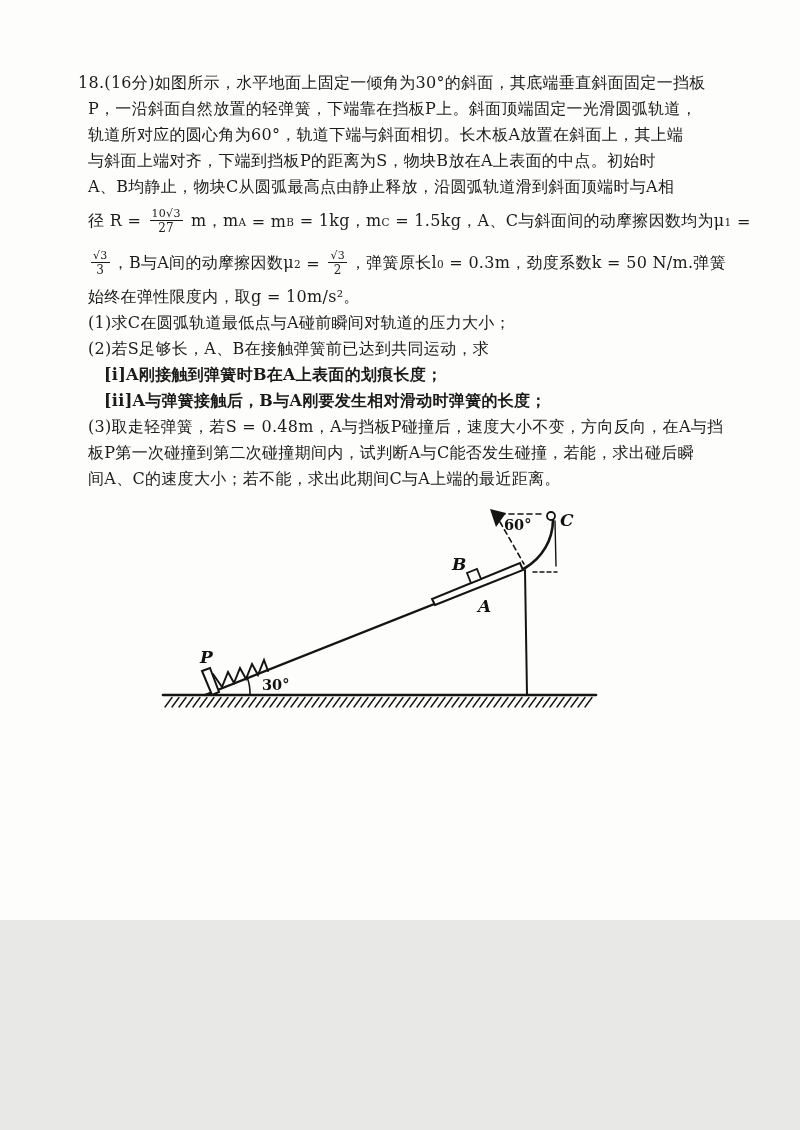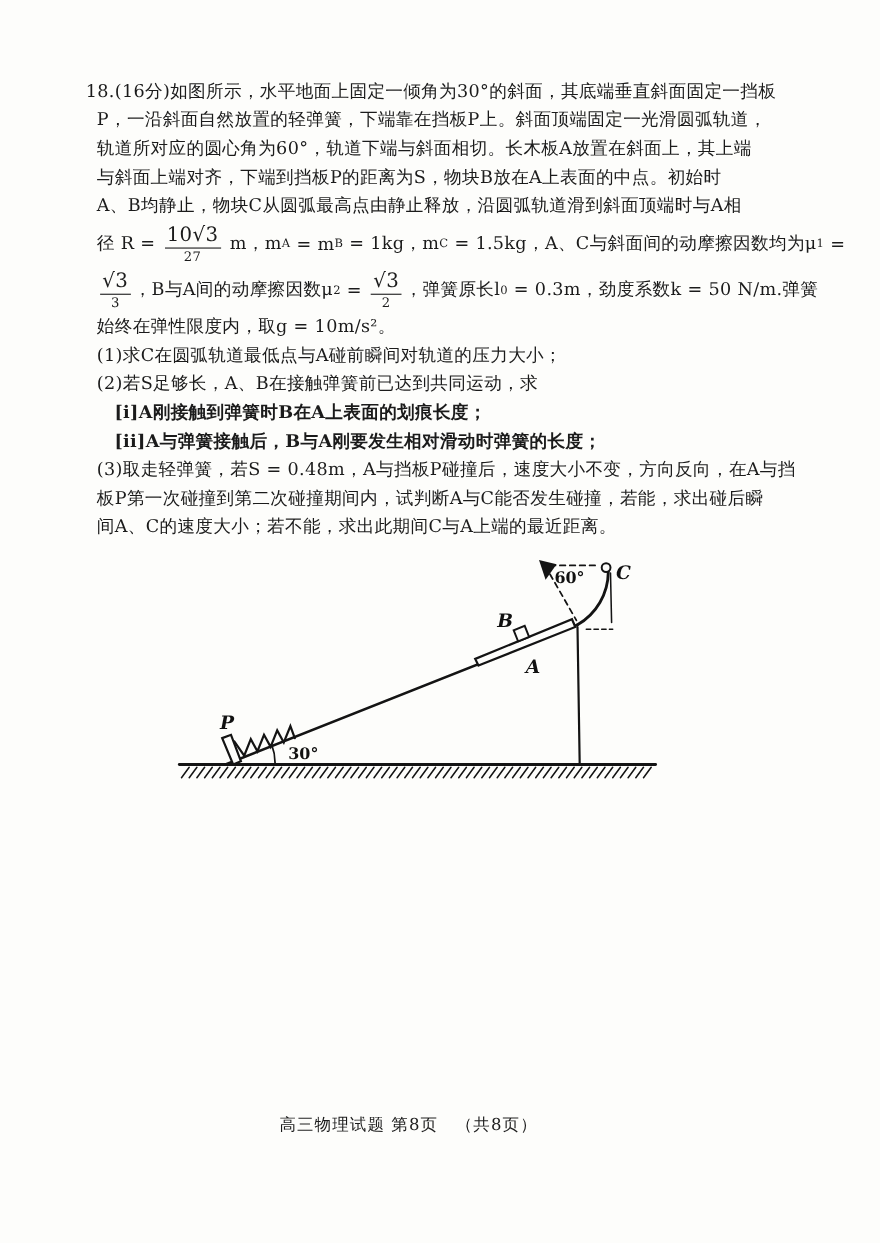--- a/index.html
+++ b/index.html
@@ -1,32 +1,32 @@
 <!DOCTYPE html>
 <html><head>
 <meta charset="utf-8">
 <style>
   html,body { margin:0; padding:0; background:#e8e8e6; }
   .page {
-    position:relative; width:800px; height:1130px; margin:0 auto;
+    position:relative; width:800px; height:920px; margin:0 auto;
     background:#fdfdfb; overflow:hidden;
     font-family:"DejaVu Serif","Liberation Serif",serif;
     color:#1b1b1b;
   }
   .textblock { position:absolute; left:78px; top:70px; width:645px; }
   .line {
     font-size:16px; line-height:26px; white-space:nowrap;
     margin-left:10px; letter-spacing:0.3px;
   }
   .line.first { margin-left:0; }
   .line.sub { margin-left:26px;font-weight:bold; }
   .line.formula { height:42px; line-height:42px; }
   .line.formula > span, .line.formula > sub { vertical-align:middle; line-height:normal; }
   .frac { display:inline-block; vertical-align:middle; text-align:center; margin:0 3px; }
-  .frac .num { display:block; border-bottom:1.4px solid #1b1b1b; padding:0 2px; font-size:18px; line-height:1.25; }
+  .frac .num { display:block; border-bottom:1.4px solid #1b1b1b; padding:0 2px; font-size:11px; line-height:1.25; }
   .frac .den { display:block; font-size:12px; line-height:1.25; }
   sub { font-size:10.5px; }
   .footer {
     position:absolute; left:254px; top:1013px;
     font-size:15px; letter-spacing:1px; white-space:nowrap;
   }
   svg.diagram { position:absolute; left:150px; top:500px; }
   svg text { font-family:"DejaVu Serif","Liberation Serif",serif; }
   .lbl-var { font-style:italic; font-weight:bold; font-size:17px; fill:#111; }
   .lbl-angle { font-weight:bold; font-size:14.5px; fill:#111; }

